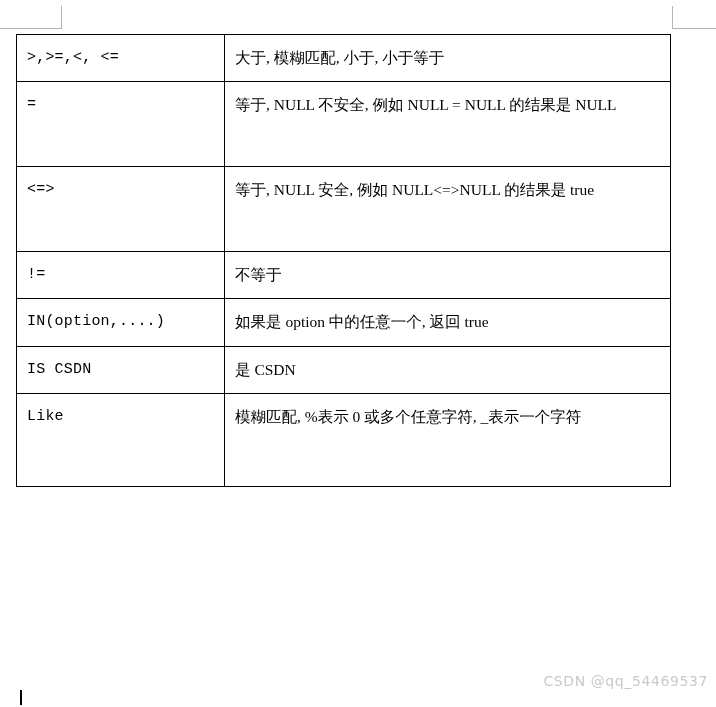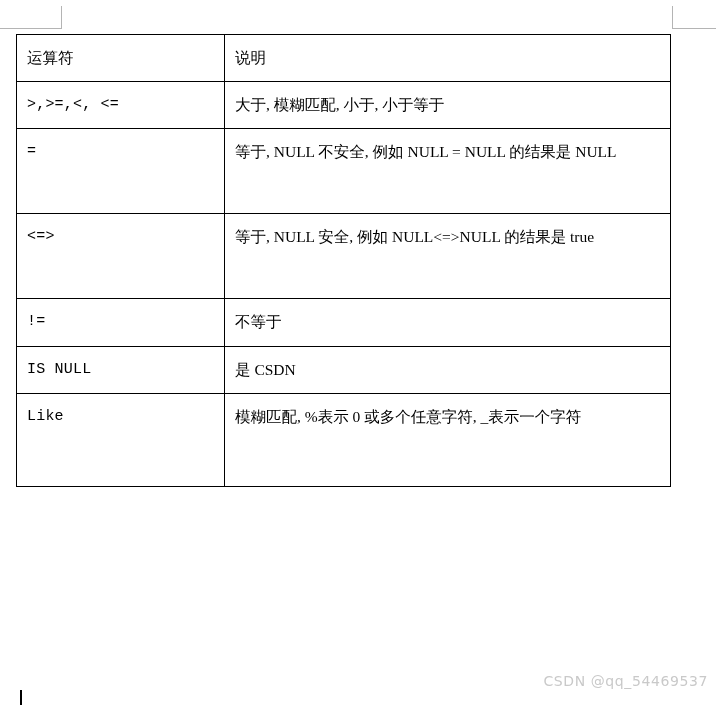--- a/index.html
+++ b/index.html
@@ -113,24 +113,20 @@
   <div class="h"></div>
   <div class="v"></div>
 </div>
 
 <table class="doc-table">
   <colgroup>
     <col class="col-op">
     <col class="col-desc">
   </colgroup>
   <tbody>
-    <tr>
-      <td class="cell-desc">运算符</td>
-      <td class="cell-desc">说明</td>
-    </tr>
 
     <tr>
       <td class="cell-op">&gt;,&gt;=,&lt;, &lt;=</td>
       <td class="cell-desc">大于, 模糊匹配, 小于, 小于等于</td>
     </tr>
 
     <tr class="r-tall">
       <td class="cell-op">=</td>
       <td class="cell-desc">等于, NULL 不安全, 例如 NULL = NULL 的结果是 NULL</td>
     </tr>
@@ -139,23 +135,27 @@
       <td class="cell-op">&lt;=&gt;</td>
       <td class="cell-desc">等于, NULL 安全, 例如 NULL&lt;=&gt;NULL 的结果是 true</td>
     </tr>
 
     <tr>
       <td class="cell-op">!=</td>
       <td class="cell-desc">不等于</td>
     </tr>
 
 
+    <tr>
+      <td class="cell-op">IN(option,....)</td>
+      <td class="cell-desc">如果是 option 中的任意一个, 返回 true</td>
+    </tr>
 
     <tr>
-      <td class="cell-op">IS NULL</td>
+      <td class="cell-op">IS CSDN</td>
       <td class="cell-desc">是 CSDN</td>
     </tr>
 
 
     <tr class="r-xtall">
       <td class="cell-op">Like</td>
       <td class="cell-desc">模糊匹配, %表示 0 或多个任意字符, _表示一个字符</td>
     </tr>
   </tbody>
 </table>

